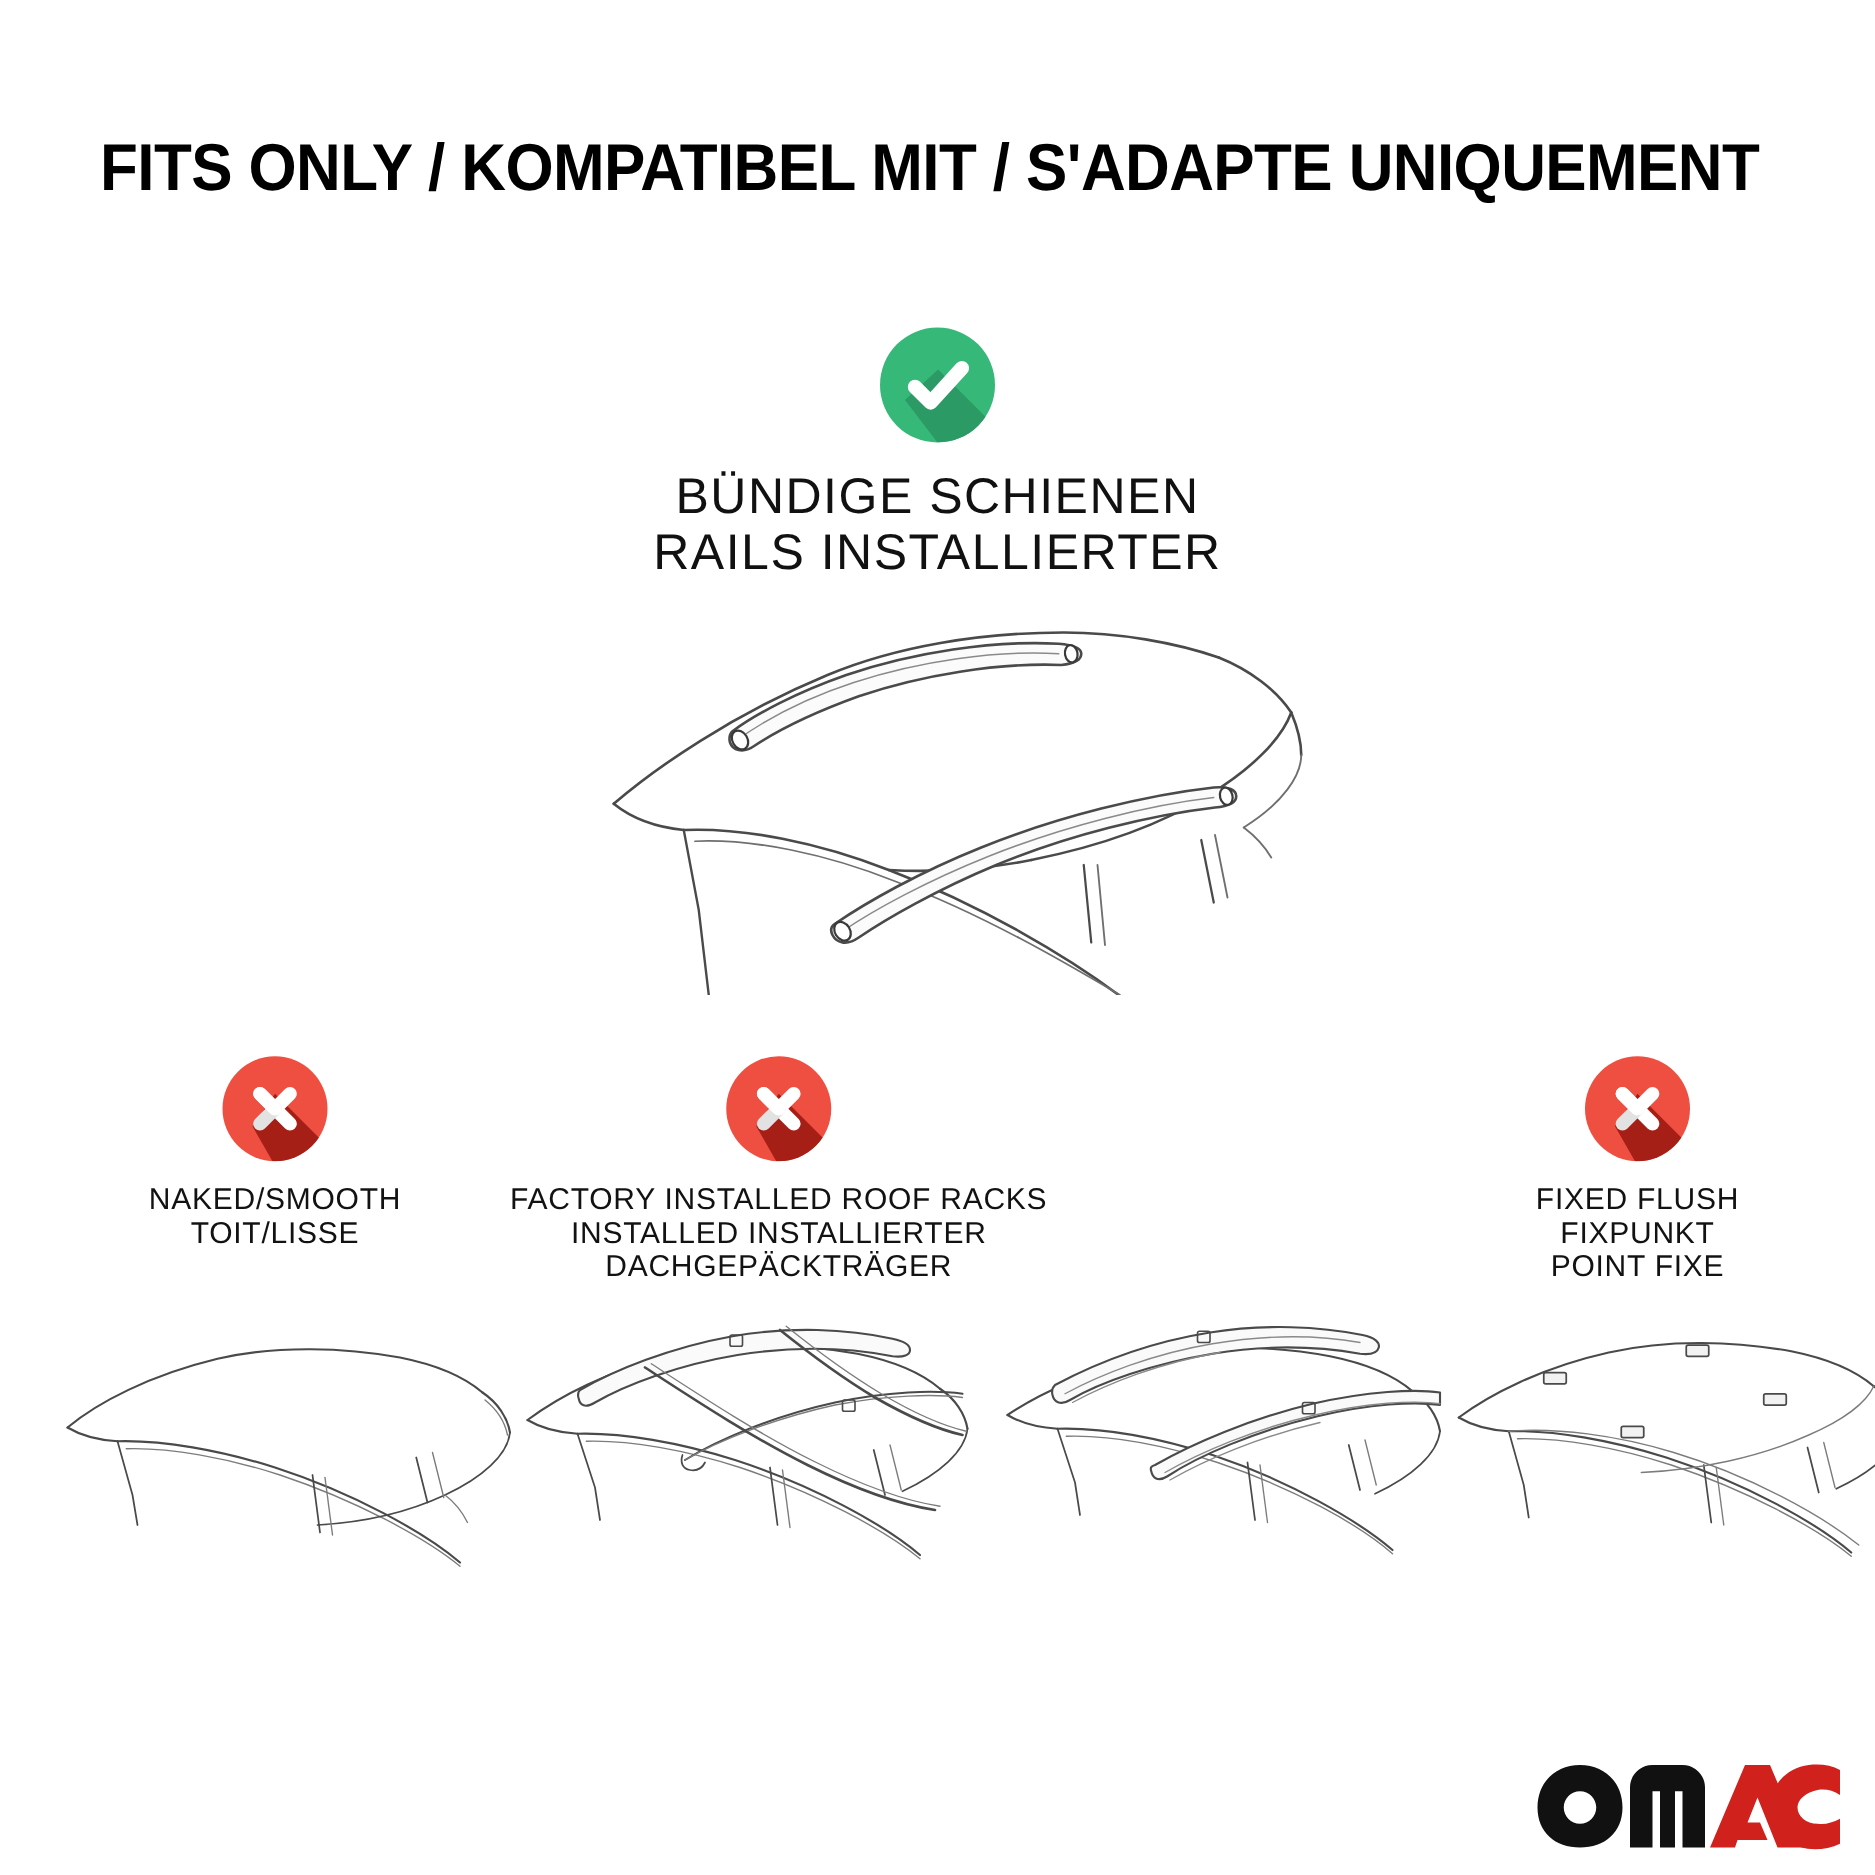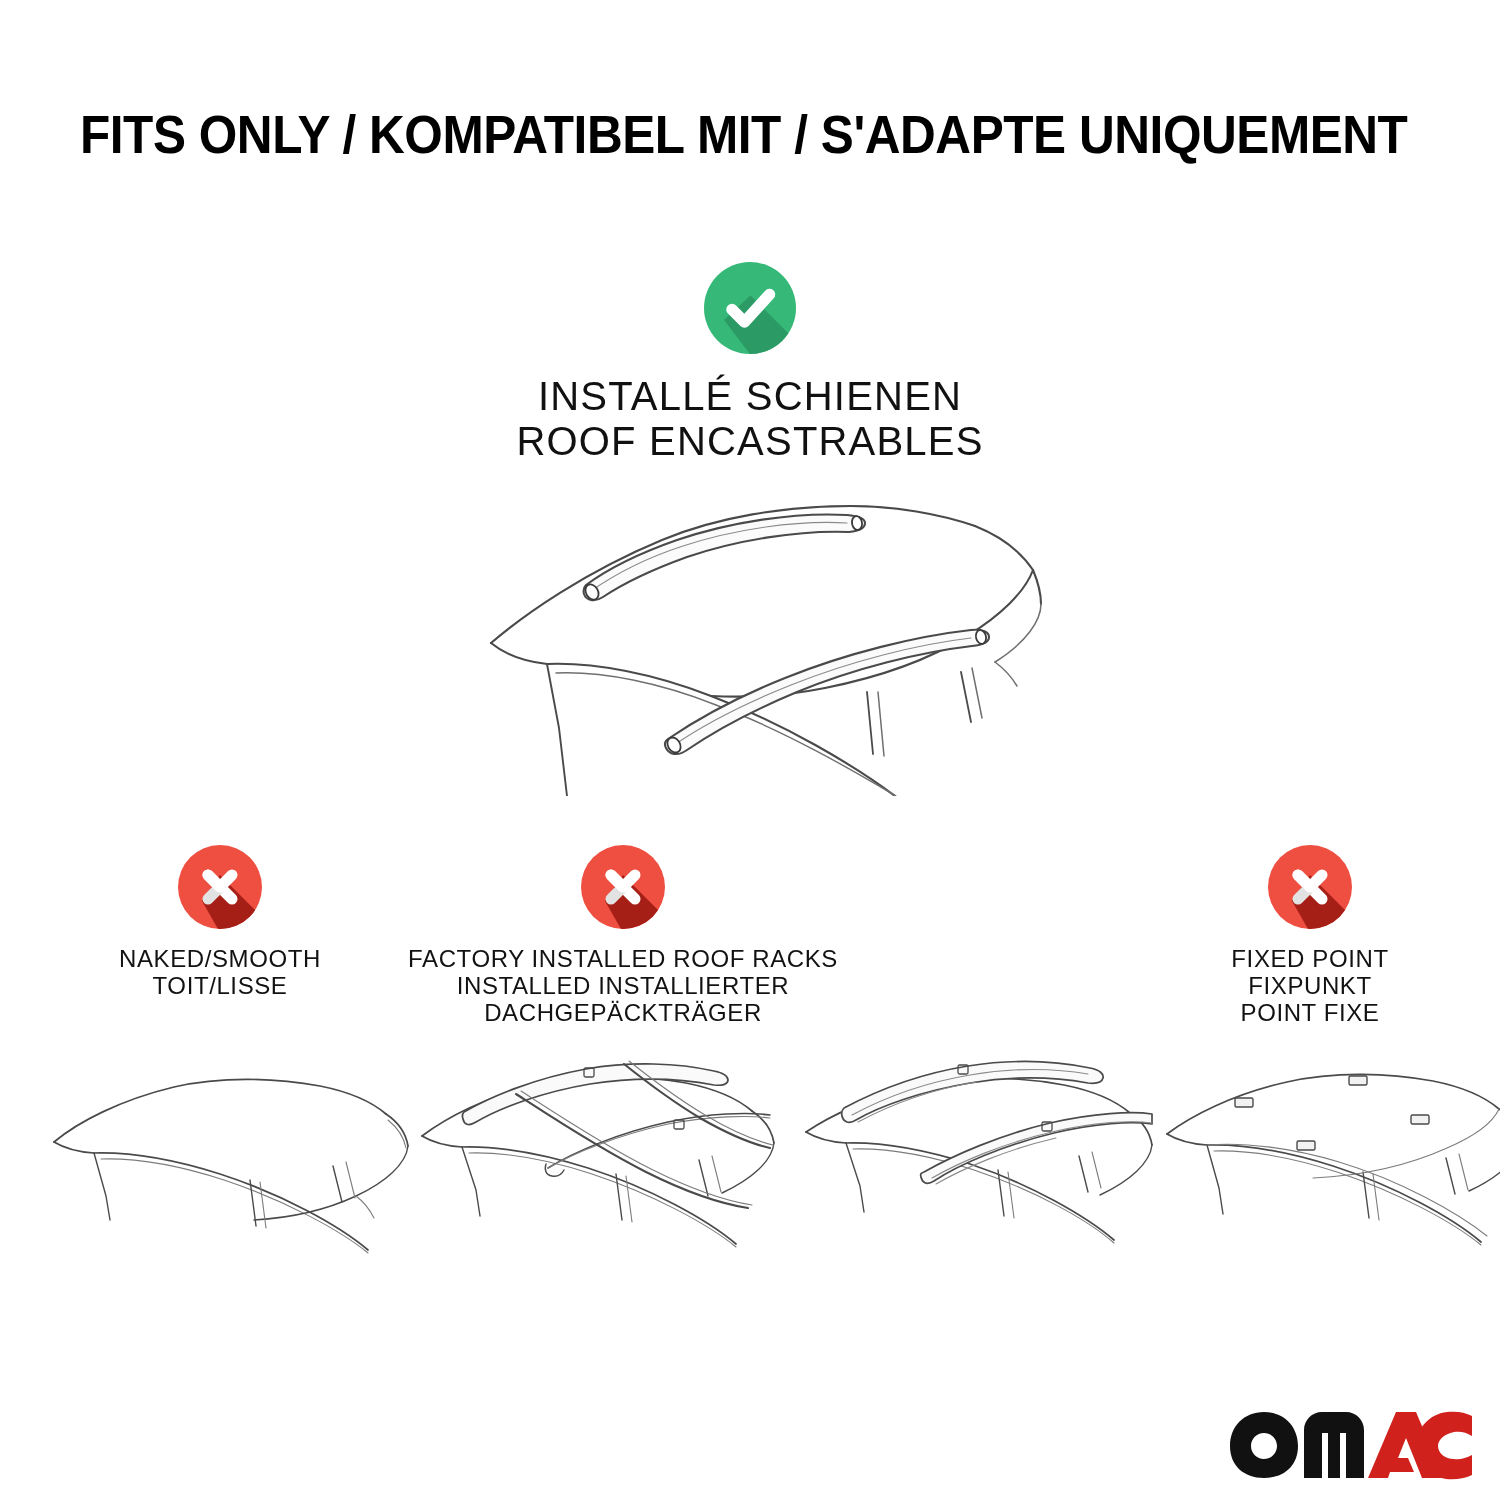--- a/index.html
+++ b/index.html
@@ -138,22 +138,22 @@
 <div id="primary-block">
 
   <div class="badge" id="check-badge">
     <svg class="glyph" viewBox="0 0 92 92" xmlns="http://www.w3.org/2000/svg">
       <path d="M46.5 33.5 L92 79 L92 92 L46 92 L20 58 Z" fill="#2c9a64"></path>
       <path d="M28 47.5 L40.5 60 L65.5 32.5" fill="none" stroke="#ffffff" stroke-width="11.5" stroke-linecap="round" stroke-linejoin="round"></path>
     </svg>
   </div>
 
   <div id="primary-heading">
-    <span class="hl">INSTALLÉ SCHIENEN</span>
-    <span class="hl">ROOF ENCASTRABLES</span>
+    <span class="hl">BÜNDIGE SCHIENEN</span>
+    <span class="hl">RAILS INSTALLIERTER</span>
   </div>
 </div>
 
 <div id="primary-illustration">
   <svg viewBox="0 0 590 300" xmlns="http://www.w3.org/2000/svg" fill="none" stroke="#4a4a4a" stroke-width="2.1" stroke-linecap="round" stroke-linejoin="round">
 
     <path d="M36 147 C70 118 130 76 207 44 C262 21 330 10 396 10
              C440 10 485 18 520 30"></path>
     <path d="M36 147 C52 160 72 166 92 168"></path>
     <path d="M92 168 L104 232 L112 300" stroke-width="1.9"></path>
@@ -229,21 +229,21 @@
     <div class="badge x-badge">
       <svg class="glyph" viewBox="0 0 84 84" xmlns="http://www.w3.org/2000/svg">
         <path d="M42 30 L84 72 L84 84 L40 84 L24 56 Z" fill="#a51f17"></path>
         <path d="M30 30 L54 54" stroke="#ffffff" stroke-width="11" stroke-linecap="round"></path>
         <path d="M54 30 L42 42" stroke="#ffffff" stroke-width="11" stroke-linecap="round"></path>
         <path d="M42 42 L30 54" stroke="#e2e2e2" stroke-width="11" stroke-linecap="round"></path>
         <path d="M30 30 L42 42" stroke="#ffffff" stroke-width="11" stroke-linecap="round"></path>
       </svg>
     </div>
     <div class="option-label">
-      <span class="ll">FIXED POINT</span>
+      <span class="ll">FIXED FLUSH</span>
       <span class="ll">FIXPUNKT</span>
       <span class="ll">POINT FIXE</span>
     </div>
   </div>
 </div>
 
 <div class="option-illustration" style="left:50px; top:1060px;">
   <svg viewBox="0 0 360 230" xmlns="http://www.w3.org/2000/svg" fill="none" stroke="#4a4a4a" stroke-width="1.7" stroke-linecap="round" stroke-linejoin="round">
     <path d="M4 82 C28 62 70 40 124 27 C172 16 226 18 270 26 C300 32 322 42 336 54"></path>
     <path d="M4 82 C14 88 28 92 44 93"></path>

